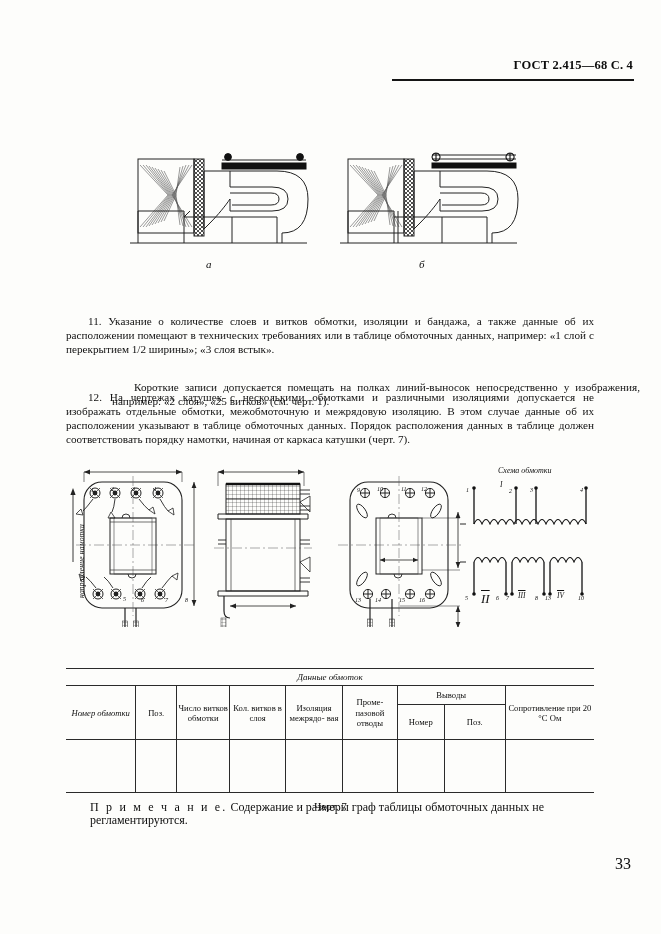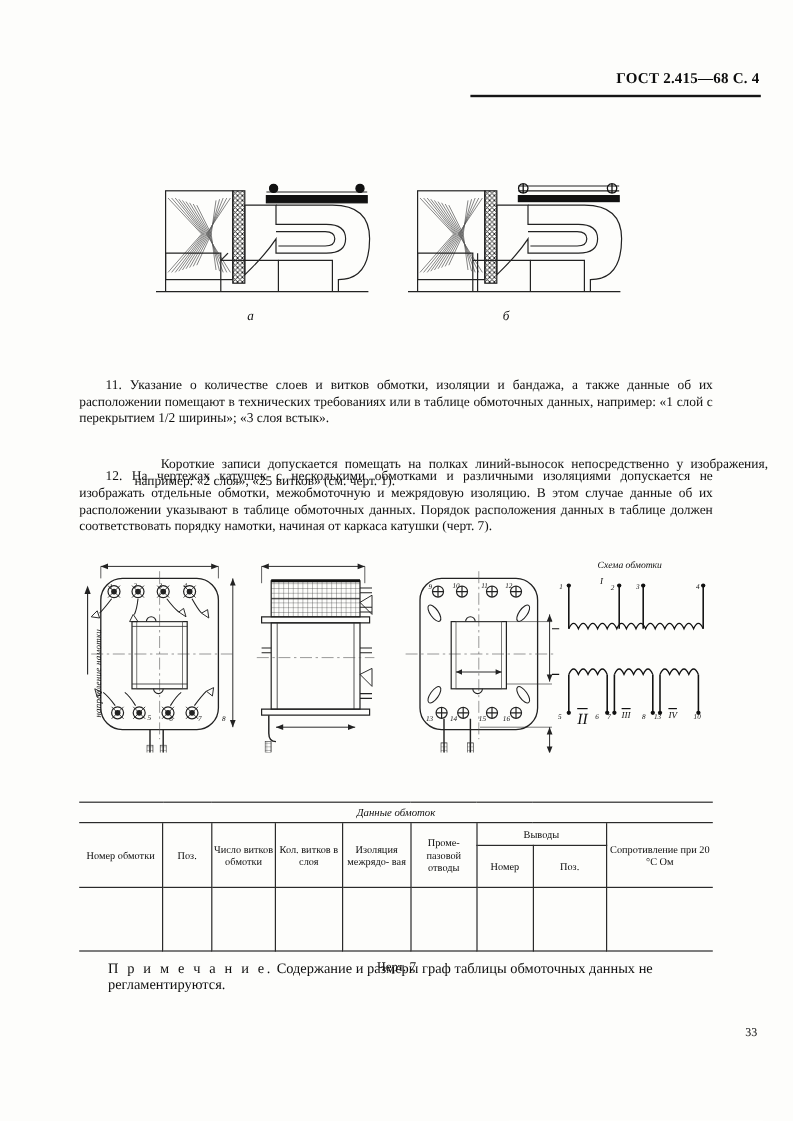--- a/index.html
+++ b/index.html
@@ -111,21 +111,21 @@
   }
   .tbl .hcell { height: 44px; }
   .tbl .bodyrow td { height: 48px; }
   .tbl .outer-l { border-left: none; }
   .tbl .outer-r { border-right: none; }
   
   .pagenum {
     position: absolute;
     right: 30px;
     top: 855px;
-    font-size: 10px;
+    font-size: 16px;
   }
   .note {
     position: absolute;
     left: 90px;
     top: 801px;
     width: 510px;
     font-size: 12px;
     line-height: 13px;
   }
   .note .spaced { letter-spacing: 2.2px; }
@@ -528,21 +528,21 @@
   <div class="pinnum" style="left:481px; top:591px; font-size:13px; text-decoration:overline;">II</div>
   <div class="pinnum" style="left:518px; top:591px; font-size:7.5px; text-decoration:overline;">III</div>
   <div class="pinnum" style="left:557px; top:591px; font-size:7.5px; text-decoration:overline;">IV</div>
 
   <table class="tbl">
     <tbody>
       <tr>
         <td class="topband" colspan="9">Данные обмоток</td>
       </tr>
       <tr>
-        <td class="hcell outer-l" rowspan="2" style="width:74px;">Номер обмотки</td>
+        <td class="hcell outer-l" rowspan="2" style="width:74px;font-style:italic;">Номер обмотки</td>
         <td class="hcell" rowspan="2" style="width:42px;">Поз.</td>
         <td class="hcell" rowspan="2" style="width:54px;">Число витков обмотки</td>
         <td class="hcell" rowspan="2" style="width:58px;">Кол. витков в слоя</td>
         <td class="hcell" rowspan="2" style="width:58px;">Изоляция межрядо- вая</td>
         <td class="hcell" rowspan="2" style="width:56px;">Проме- пазовой отводы</td>
         <td style="height:14px;" colspan="2">Выводы</td>
         <td class="hcell outer-r" rowspan="2" style="width:92px;">Сопротивление при 20 °C Ом</td>
       </tr>
       <tr>
         <td style="width:48px; height:30px;">Номер</td>

